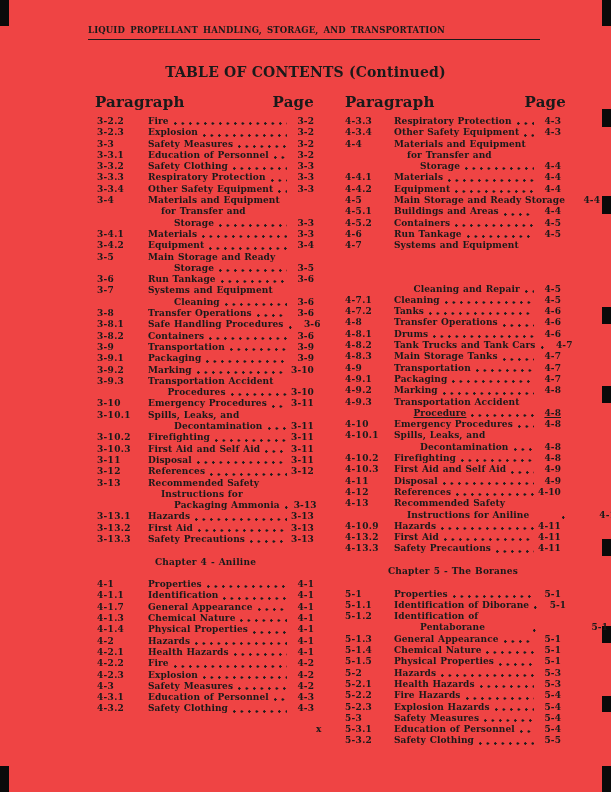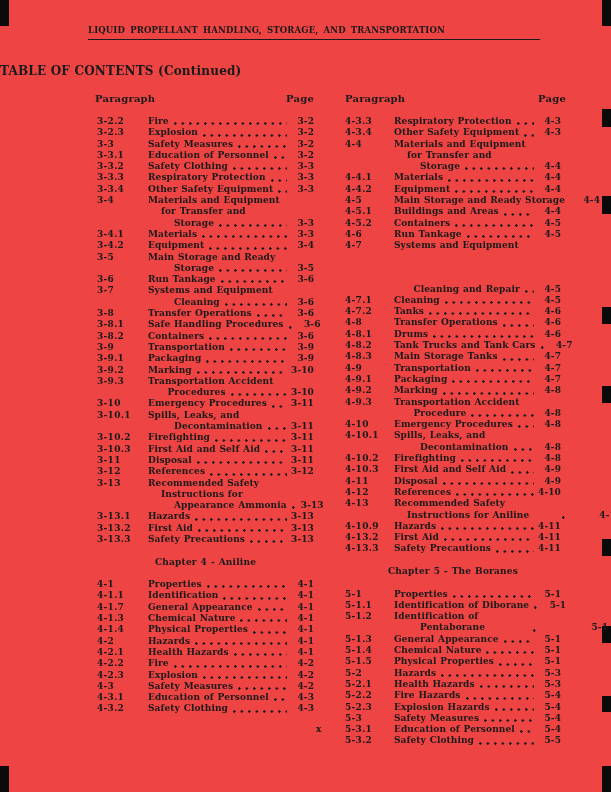--- a/index.html
+++ b/index.html
@@ -10,24 +10,24 @@
     font-weight:700;font-size:9px;
     -webkit-font-smoothing:antialiased;
   }
   .mark{position:absolute;background:#0a0a0a;}
   .doc-title{
     position:absolute;left:88px;top:25px;width:452px;
     border-bottom:1.6px solid #1a1a1a;padding-bottom:4px;
     font-size:8.5px;letter-spacing:0.15px;word-spacing:2px;white-space:nowrap;
   }
   .subtitle{
-    position:absolute;left:0;right:0;top:64px;
-    font-size:12px;letter-spacing:0.2px;
+    position:absolute;left:0;right:0;top:64px;text-align:center;
+    font-size:14px;letter-spacing:0.2px;
   }
-  .colhead{position:absolute;font-size:10px;letter-spacing:0.2px;}
+  .colhead{position:absolute;font-size:15px;letter-spacing:0.2px;}
   .ph-left{left:95px;top:93px;}
   .pg-left{left:250px;top:93px;width:64px;text-align:right;}
   .ph-right{left:345px;top:93px;}
   .pg-right{left:502px;top:93px;width:64px;text-align:right;}
   .toc-col{position:absolute;top:116px;letter-spacing:0.1px;word-spacing:0.5px;}
   .col-left{left:97px;width:217px;}
   .col-right{left:345px;width:216px;}
   .toc-row{display:flex;align-items:flex-start;}
   .num{flex:0 0 51px;line-height:11.3px;letter-spacing:0.3px;}
   .col-right .num{flex-basis:49px;}
@@ -356,21 +356,21 @@
       <div class="toc-row">
         <span class="num">3-13</span>
         <div class="rowbody">
           <div class="line">
             <span class="txt">Recommended Safety</span>
           </div>
           <div class="line" style="padding-left: 13px;">
             <span class="txt">Instructions for</span>
           </div>
           <div class="line" style="padding-left: 26px;">
-            <span class="txt">Appearance Ammonia</span>
+            <span class="txt">Packaging Ammonia</span>
             <span class="leader"></span>
             <span class="pg">3-13</span>
           </div>
         </div>
       </div>
       <div class="toc-row">
         <span class="num">3-13.1</span>
         <div class="rowbody">
           <div class="line">
             <span class="txt">Hazards</span>
@@ -720,21 +720,21 @@
             <span class="pg">4-8</span>
           </div>
         </div>
       </div>
       <div class="toc-row">
         <span class="num">4-9.3</span>
         <div class="rowbody">
           <div class="line">
             <span class="txt">Transportation Accident</span>
           </div>
-          <div class="line" style="padding-left: 19.5px;">
+          <div class="line" style="padding-left: 19.5px; text-decoration: underline;">
             <span class="txt">Procedure</span>
             <span class="leader"></span>
             <span class="pg">4-8</span>
           </div>
         </div>
       </div>
       <div class="toc-row">
         <span class="num">4-10</span>
         <div class="rowbody">
           <div class="line">

